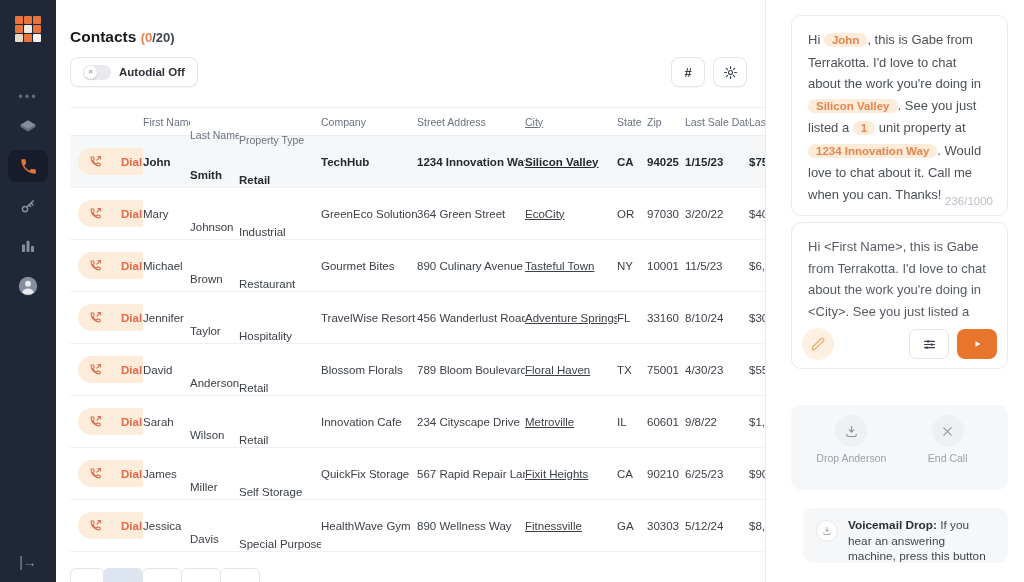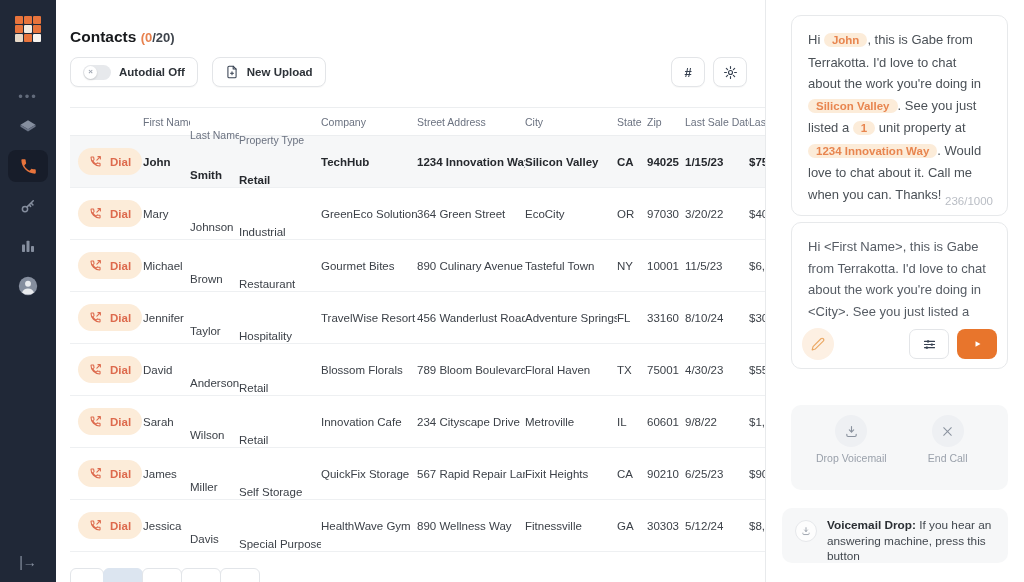--- a/index.html
+++ b/index.html
@@ -43,23 +43,23 @@
 
   
   .table-wrap { position:absolute; left:14px; top:107px; width:695px; height:451px; overflow:hidden; }
   .trow, .thead { display:flex; align-items:center; white-space:nowrap; }
   .thead { height:29px; border-top:1px solid #eceef0; border-bottom:1px solid #eceef0; }
   .trow { height:52px; border-bottom:1px solid #eef0f2; font-size:11.5px; color:#3c4148; }
   .trow.hl { background:#f6f7f8; font-weight:700; color:#26292e; }
   .cell { flex:none; overflow:hidden; padding-right:6px; }
   .th { font-size:10.5px; color:#6b7280; font-weight:400; }
   .c0{width:73px; padding-left:8px;} .c1{width:47px;} .c2{width:49px;margin-top:26px;} .c3{width:82px;margin-top:36px;}
-  .c4{width:96px;} .c5{width:108px;} .c6{width:92px;} .c7{width:30px; padding-right:3px;}
+  .c4{width:96px;} .c5{width:108px;} .c6{width:92px;text-decoration:underline;} .c7{width:30px; padding-right:3px;}
   .c8{width:38px;} .c9{width:64px;} .c10{width:80px;}
-  .dial { display:flex; align-items:center; gap:8px; height:27px; padding:0 11px;
+  .dial { display:flex; align-items:center; gap:19px; height:27px; padding:0 11px;
     background:#fcecd9; border:none; border-radius:14px; color:#dd6a4d; font-size:11.5px;
     font-weight:600; cursor:pointer; font-family:inherit; }
 
   .pagination { position:absolute; left:14px; top:568px; display:flex; }
   .pagebtn { width:40px; height:24px; background:#fff; border:1px solid #e2e5e9;
     border-radius:6px 6px 0 0; margin-right:-1px; cursor:pointer; }
   .pagebtn:first-child { width:34px; }
   .pagebtn.active { background:#dce5f0; border-color:#dce5f0; }
 
   
@@ -87,21 +87,21 @@
 
   .controls-card { position:absolute; left:25px; right:16px; top:405px; height:85px;
     background:#f6f7f8; border-radius:10px; display:flex; justify-content:space-evenly;
     align-items:flex-start; padding-top:10px; }
   .ctrl { width:72px; background:none; border:none; cursor:pointer; display:flex;
     flex-direction:column; align-items:center; font-family:inherit; }
   .ctrl-circle { width:32px; height:32px; border-radius:50%; background:#eef0f3;
     display:flex; align-items:center; justify-content:center; }
   .ctrl-label { margin-top:5px; font-size:10.5px; line-height:13px; color:#9aa1ab; text-align:center; }
 
-  .tip-card { position:absolute; left:16px; right:16px; top:508px; height:55px;
+  .tip-card { position:absolute; left:37px; right:16px; top:508px; height:55px;
     background:#f6f7f8; border-radius:10px; display:flex; gap:10px; padding:10px 13px;
     align-items:flex-start; }
   .tip-circle { flex:none; width:22px; height:22px; border-radius:50%; background:#fdfdfd;
     border:1px solid #e6e8eb; display:flex; align-items:center; justify-content:center; margin-top:2px; }
   .tip-text { font-size:11.8px; line-height:15.5px; color:#42484f; }
   .tip-text b { color:#2b2f34; }
 </style>
 </head>
 <body>
 
@@ -158,28 +158,20 @@
     <span class="count-hl">(0</span><span class="count-rest">/20)</span>
   </div>
 
   <div class="toolbar">
     <button class="btn">
       <span class="toggle">
           <span class="knob">×</span>
         </span>
       <span>Autodial Off</span>
     </button>
-    <button class="btn">
-      <svg width="14" height="14" viewBox="0 0 24 24" fill="none" stroke="#374151" stroke-width="1.8" stroke-linecap="round" stroke-linejoin="round">
-        <path d="M14 2H7a2 2 0 0 0-2 2v16a2 2 0 0 0 2 2h10a2 2 0 0 0 2-2V7z"></path>
-          <path d="M14 2v5h5"></path>
-          <path d="M12 11.5v5M9.5 14h5"></path>
-      </svg>
-      <span>New Upload</span>
-    </button>
   </div>
 
   <div class="toolbar-right">
     <button class="icon-btn">
         <span>#</span>
       </button>
     <button class="icon-btn">
       <svg width="15" height="15" viewBox="0 0 24 24" fill="none" stroke="#374151" stroke-width="1.8" stroke-linecap="round">
         <circle cx="12" cy="12" r="3.2"></circle>
         <path d="M12 2.5v3M12 18.5v3M2.5 12h3M18.5 12h3M5.3 5.3l2.1 2.1M16.6 16.6l2.1 2.1M18.7 5.3l-2.1 2.1M7.4 16.6l-2.1 2.1"></path>
@@ -417,21 +409,21 @@
   </div>
 
   <div class="controls-card">
     <button class="ctrl">
       <span class="ctrl-circle">
         <svg width="15" height="15" viewBox="0 0 24 24" fill="none" stroke="#8a929e" stroke-width="1.8" stroke-linecap="round" stroke-linejoin="round">
           <path d="M12 4v9m0 0-3.5-3.5M12 13l3.5-3.5"></path>
             <path d="M4.5 16.5v1.5a2 2 0 0 0 2 2h11a2 2 0 0 0 2-2v-1.5"></path>
         </svg>
       </span>
-      <span class="ctrl-label">Drop Voicemail</span>
+      <span class="ctrl-label">Drop Anderson</span>
     </button>
     <button class="ctrl">
       <span class="ctrl-circle">
         <svg width="13" height="13" viewBox="0 0 24 24" fill="none" stroke="#8a929e" stroke-width="1.9" stroke-linecap="round">
           <path d="M5 5l14 14M19 5 5 19"></path>
         </svg>
       </span>
       <span class="ctrl-label">End Call</span>
     </button>
   </div>

